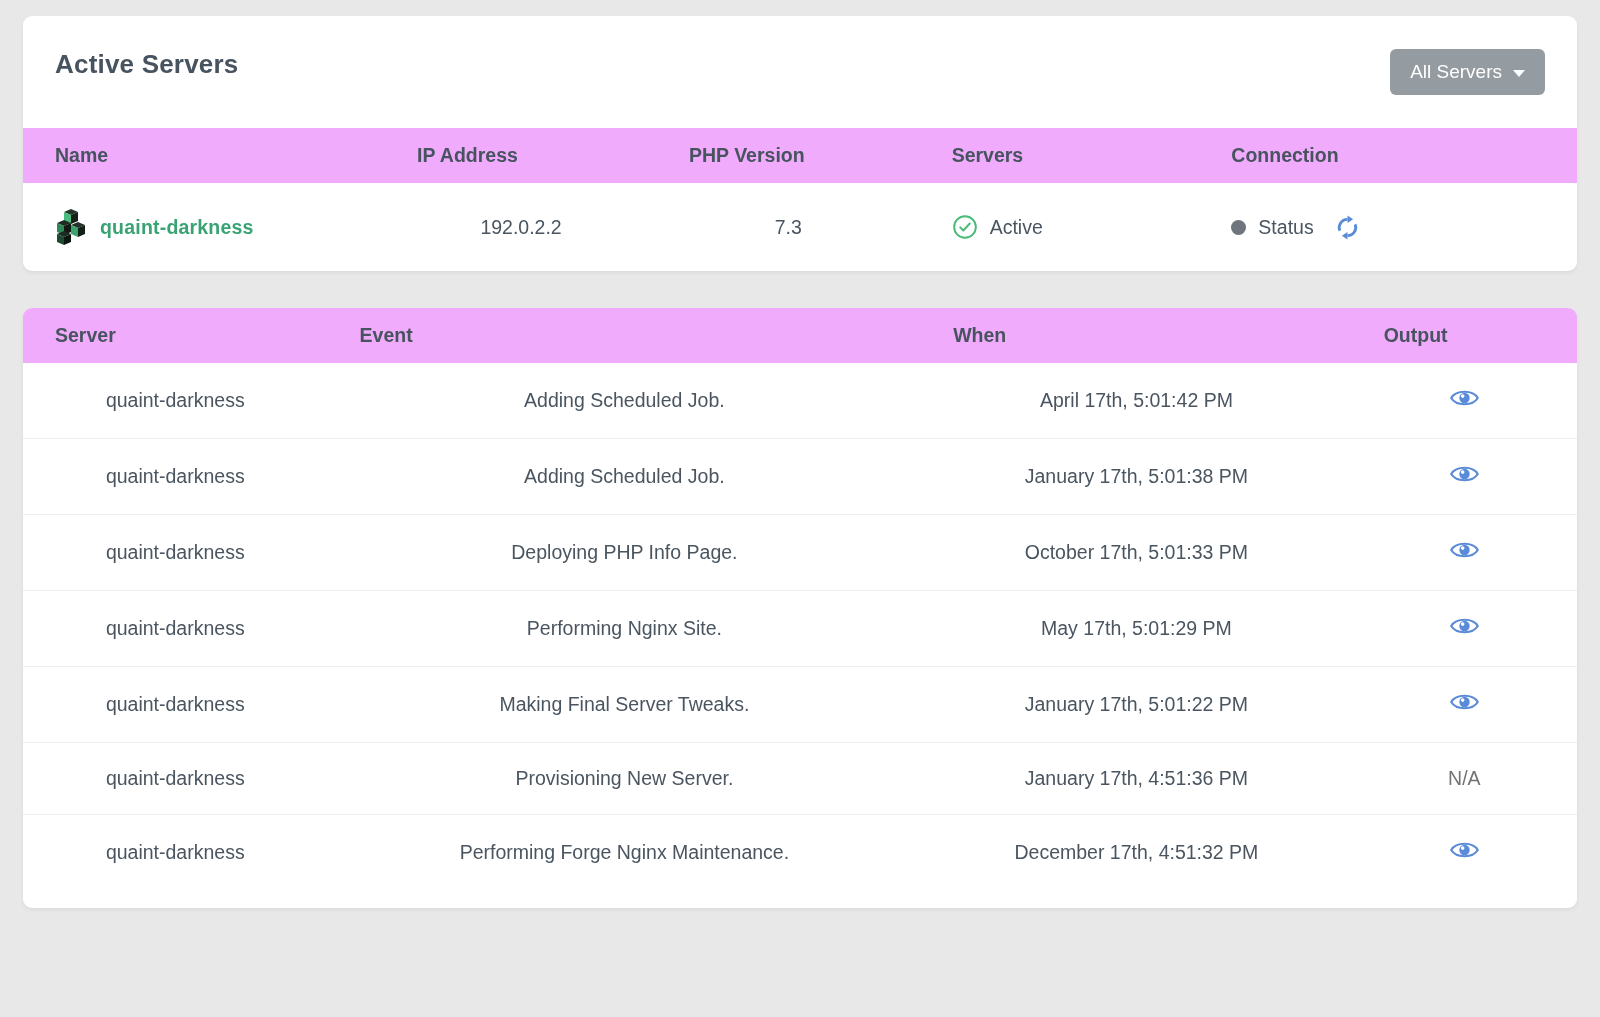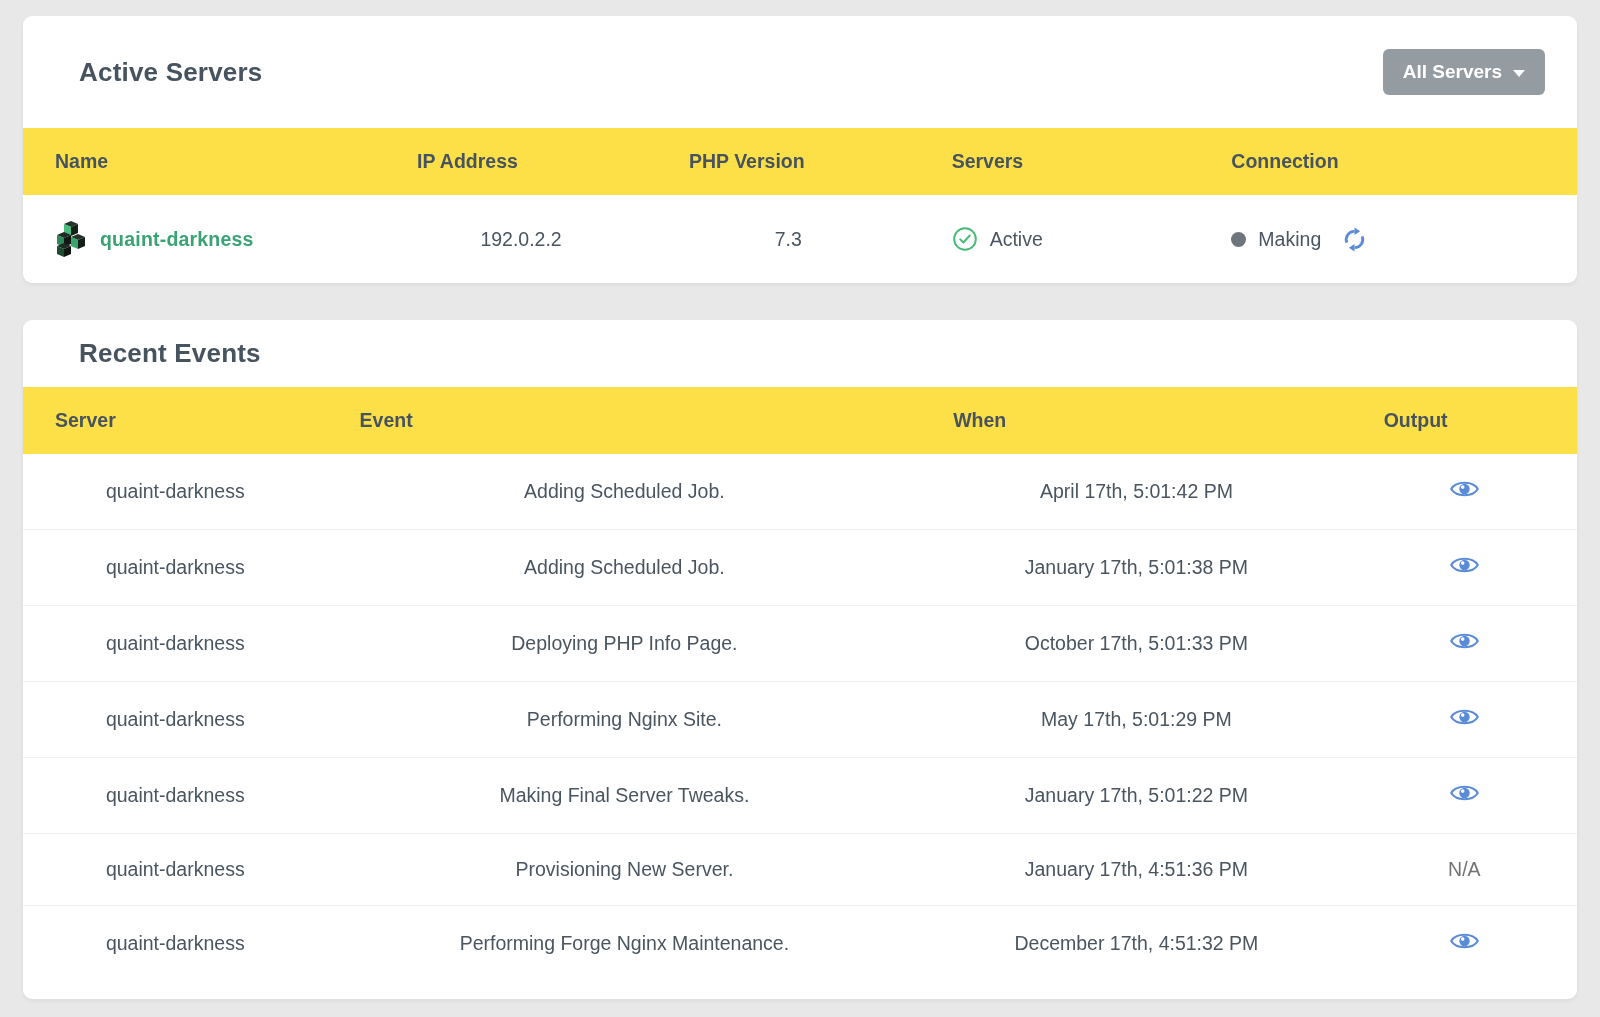--- a/index.html
+++ b/index.html
@@ -16,61 +16,60 @@
   .card{
     background:#ffffff;
     border-radius:9px;
     box-shadow:0 2px 4px rgba(0,0,0,0.06);
     overflow:hidden;
   }
   .card + .card{margin-top:37px;}
   .card-head{
     display:flex;
     justify-content:space-between;
-    align-items:center;
+    align-items:flex-start;
     padding:33px 32px;
-    margin-left:24px;
   }
   .card-head.compact{padding:18px 32px;}
   .card-title{
     font-size:26px;
     font-weight:600;
     margin:0;
     color:#47535e;
     letter-spacing:0.2px;
   }
   .filter-btn{
     background:#949ba1;
     color:#ffffff;
     border:none;
     border-radius:6px;
     font-family:"Liberation Sans", sans-serif;
-    font-weight:700;
+    font-weight:400;
     font-size:19px;
     padding:12px 20px;
     display:flex;
     align-items:center;
     gap:11px;
     cursor:pointer;
   }
   .caret{
     width:0;height:0;
     border-left:6px solid transparent;
     border-right:6px solid transparent;
     border-top:7px solid #ffffff;
     display:inline-block;
     margin-top:2px;
   }
   table{width:100%;border-collapse:collapse;font-size:19.5px;color:#4a5560;}
   thead th{
-    background:#fde047;
+    background:#f0abfc;
     text-align:left;
     font-weight:700;
     color:#47535e;
-    padding:22px 32px;
+    padding:16px 32px;
     font-size:19.5px;
     white-space:nowrap;
   }
   td{padding:26px 32px;vertical-align:middle;text-align:center;}
   .events-table td{padding:24px 32px;}
   .events-table tbody tr:not(:first-child) td{border-top:1px solid #eef1f4;}
   .events-table{margin-bottom:18px;}
   .cell-flex{display:flex;align-items:center;gap:12px;}
   .server-link{
     color:#3aa374;
@@ -145,40 +144,37 @@
             <svg width="26" height="26" viewBox="0 0 24 24">
               <circle cx="12" cy="12" r="10" fill="none" stroke="#48bb78" stroke-width="1.8"></circle>
               <path d="M7.6 12.3 l2.9 2.9 l5.9-6.4" fill="none" stroke="#48bb78" stroke-width="1.8" stroke-linecap="round" stroke-linejoin="round"></path>
             </svg>
             <span>Active</span>
           </span>
         </td>
         <td>
           <span class="cell-flex">
             <span class="dot"></span>
-            <span>Making</span>
+            <span>Status</span>
             <button class="icon-btn refresh-btn">
               <svg width="27" height="27" viewBox="0 0 24 24">
                 <path d="M5.2 14.8 A 7.3 7.3 0 0 1 12 4.7" fill="none" stroke="#5a8bd8" stroke-width="2.5"></path>
                 <polygon points="12,1.4 12,8 17,4.7" fill="#5a8bd8"></polygon>
                 <path d="M18.8 9.2 A 7.3 7.3 0 0 1 12 19.3" fill="none" stroke="#5a8bd8" stroke-width="2.5"></path>
                 <polygon points="12,16 12,22.6 7,19.3" fill="#5a8bd8"></polygon>
               </svg>
             </button>
           </span>
         </td>
       </tr>
     </tbody>
   </table>
 </section>
 
 <section class="card">
-  <div class="card-head compact">
-    <h1 class="card-title">Recent Events</h1>
-  </div>
   <table class="events-table">
     <colgroup>
       <col style="width:19.6%">
         <col style="width:38.2%">
         <col style="width:27.7%">
         <col>
     </colgroup>
     <thead>
       <tr>
         <th>Server</th>

